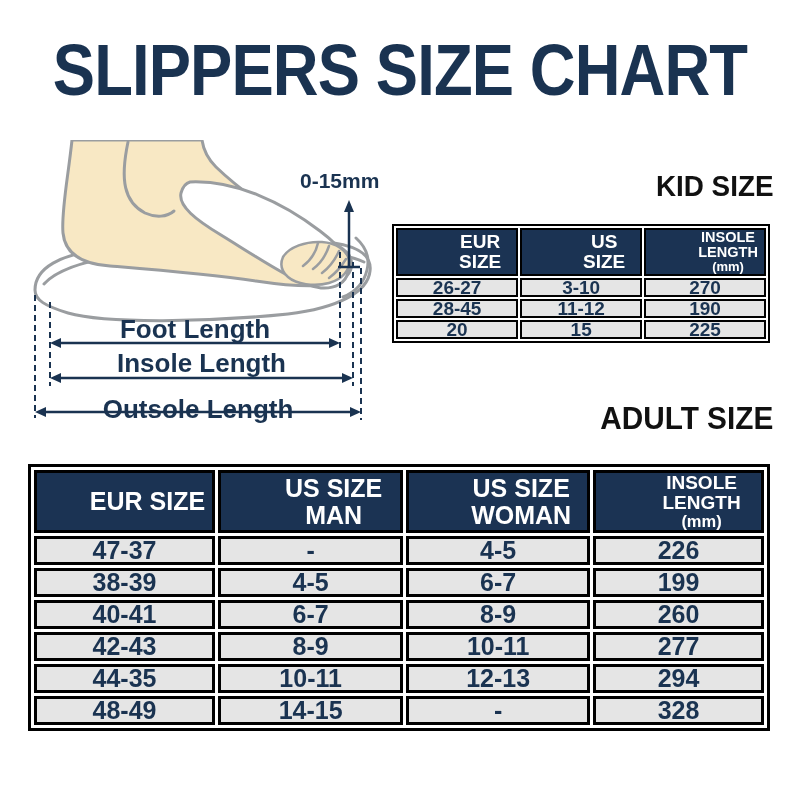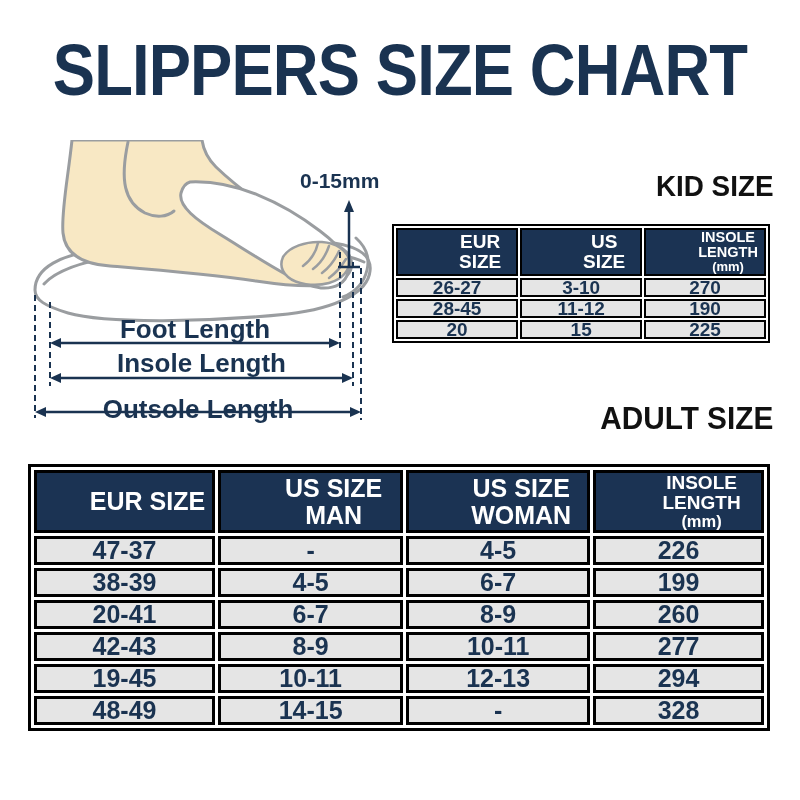--- a/index.html
+++ b/index.html
@@ -210,33 +210,33 @@
       <td>4-5</td>
       <td>226</td>
     </tr>
     <tr>
       <td>38-39</td>
       <td>4-5</td>
       <td>6-7</td>
       <td>199</td>
     </tr>
     <tr>
-      <td>20-41</td>
+      <td>40-41</td>
       <td>6-7</td>
       <td>8-9</td>
       <td>260</td>
     </tr>
     <tr>
       <td>42-43</td>
       <td>8-9</td>
       <td>10-11</td>
       <td>277</td>
     </tr>
     <tr>
-      <td>19-45</td>
+      <td>44-35</td>
       <td>10-11</td>
       <td>12-13</td>
       <td>294</td>
     </tr>
     <tr>
       <td>48-49</td>
       <td>14-15</td>
       <td>-</td>
       <td>328</td>
     </tr>

